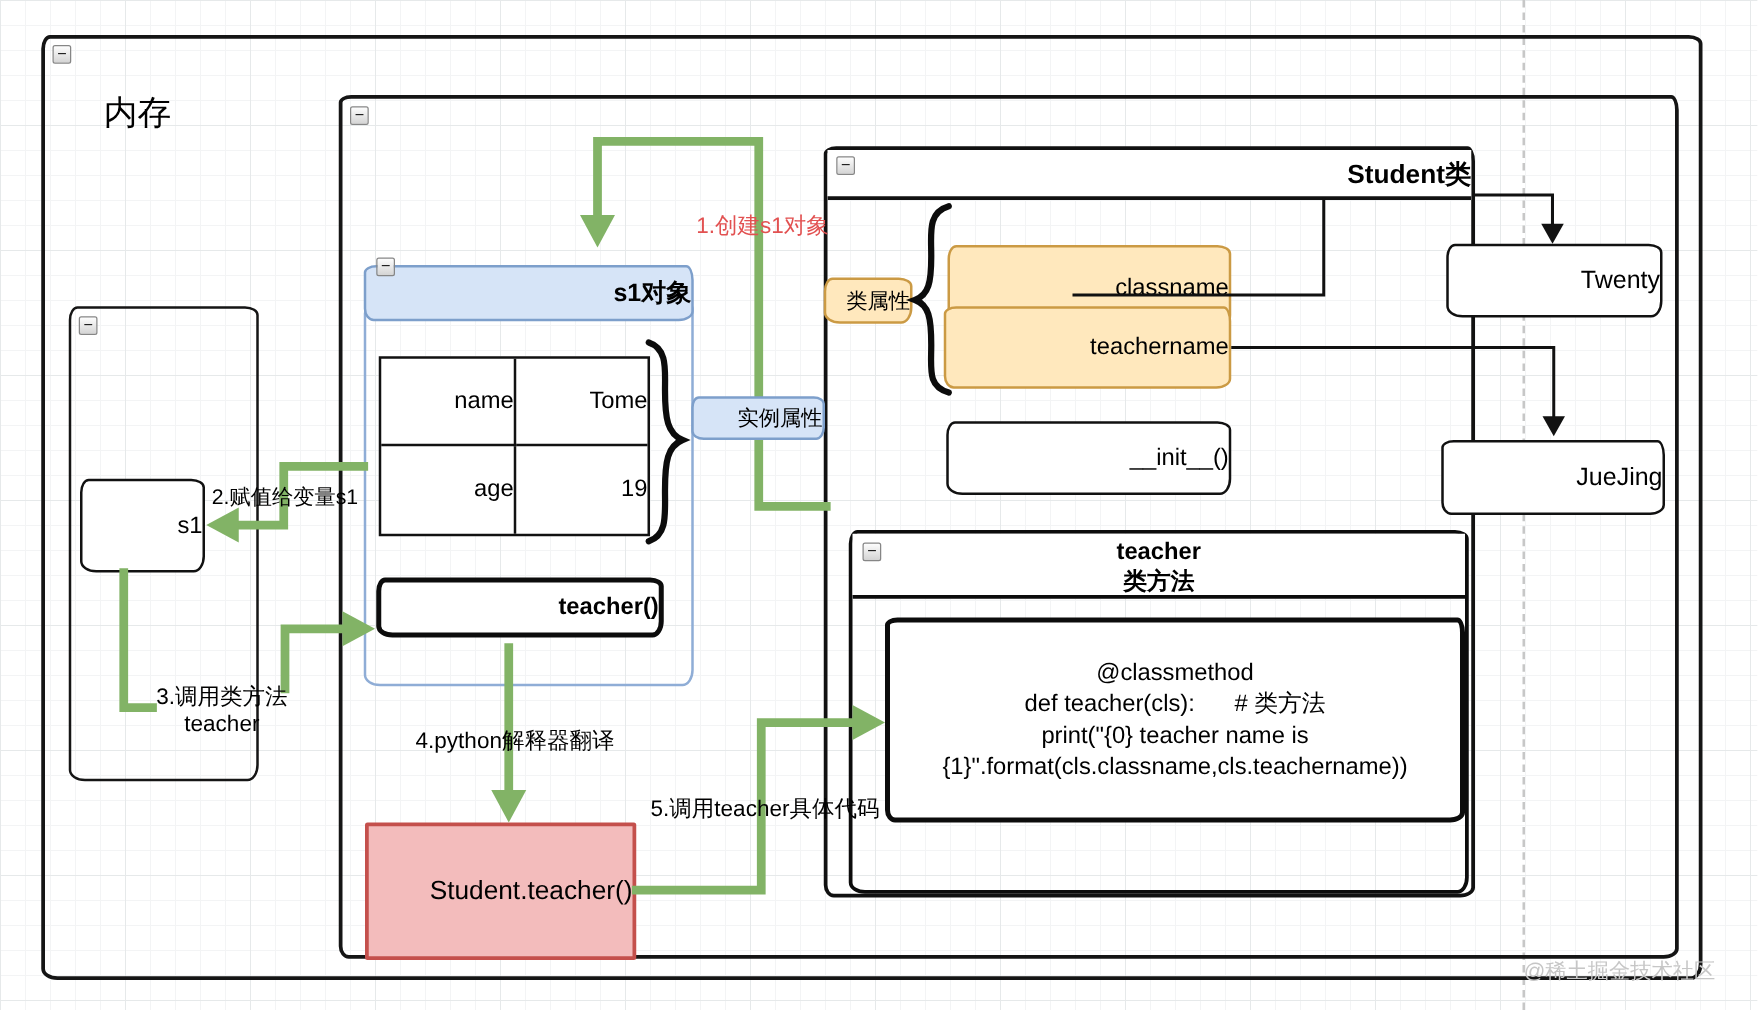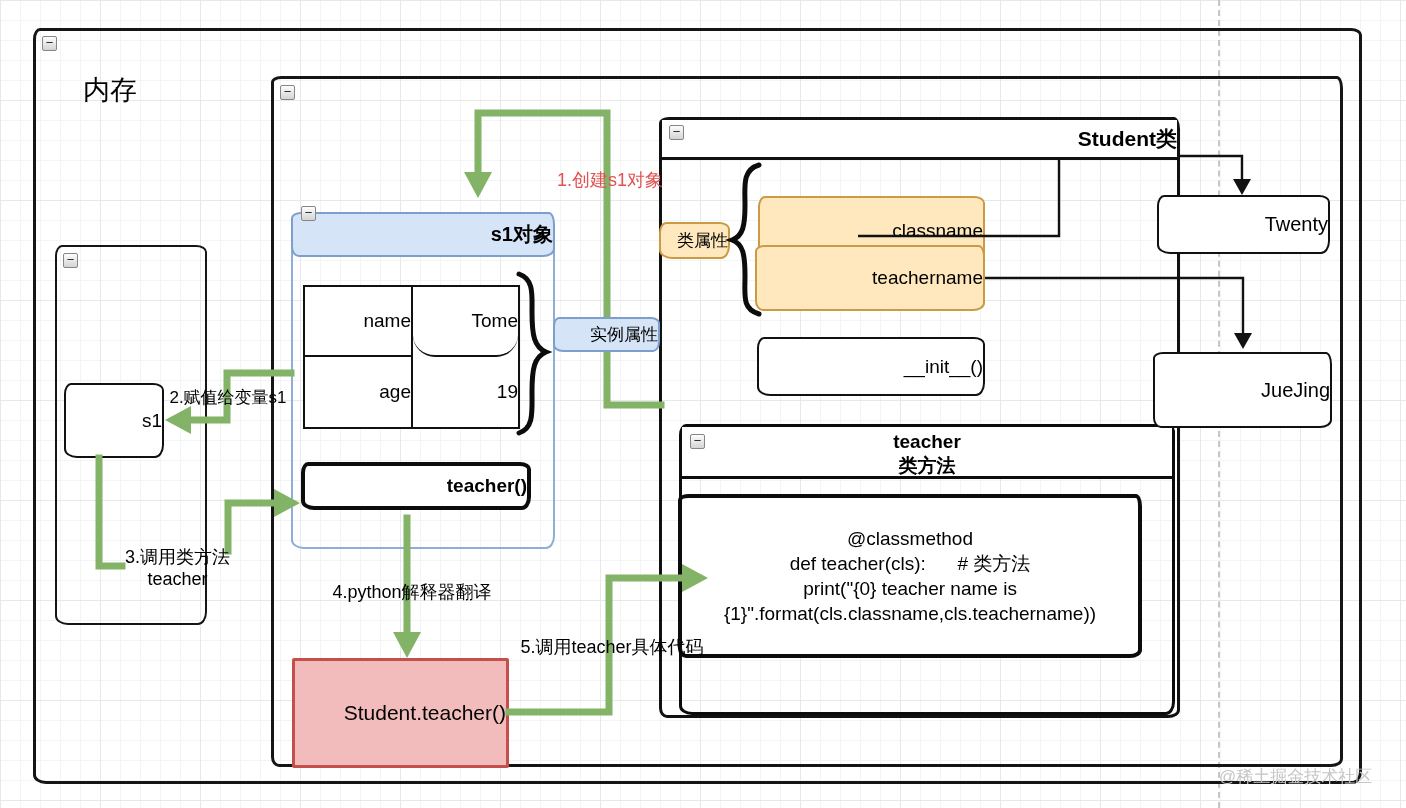--- a/index.html
+++ b/index.html
@@ -51,21 +51,21 @@
     </div>
   </div>
 
   <div class="box sketch" style="left:679px;top:424px;width:496px;height:291px;border:3px solid #0c0c0c;z-index:2;">
     <div class="whitefill" style="position:absolute;left:0;top:0;right:0;height:52px;border-bottom:3px solid #0c0c0c;text-align:center;font-weight:bold;font-size:19px;line-height:24px;padding-top:3px;box-sizing:border-box;">
       <div>teacher</div>
       <div>类方法</div>
     </div>
   </div>
 
-  <div class="box sketch2 whitefill" style="left:678px;top:494px;width:464px;height:164px;border:4px solid #0c0c0c;z-index:3;display:flex;flex-direction:column;align-items:center;justify-content:center;font-size:19px;line-height:25px;">
+  <div class="box sketch2 whitefill" style="left:708px;top:494px;width:464px;height:164px;border:4px solid #0c0c0c;z-index:3;display:flex;flex-direction:column;align-items:center;justify-content:center;font-size:19px;line-height:25px;">
     <div class="code-line">@classmethod</div>
     <div class="code-line">def teacher(cls):      # 类方法</div>
     <div class="code-line">print("{0} teacher name is</div>
     <div class="code-line">{1}".format(cls.classname,cls.teachername))</div>
   </div>
 
   <div class="box sketch cell" style="left:758px;top:168px;width:227px;height:69px;background:#ffe8bd;border:2px solid #cb9a44;font-size:19px;z-index:3;margin-top:28px;">
     <span>classname</span>
   </div>
   <div class="box sketch2 cell" style="left:755px;top:245px;width:230px;height:66px;background:#ffe8bd;border:2px solid #cb9a44;font-size:19px;z-index:3;">
@@ -79,33 +79,33 @@
     <span>__init__()</span>
   </div>
 
   <div class="box sketch" style="left:291px;top:240px;width:264px;height:309px;border:2px solid #8fadd6;z-index:2;"></div>
   <div class="box sketch2 cell" style="left:291px;top:197px;width:264px;height:45px;background:#d6e4f7;border:2px solid #7d9fcb;font-weight:bold;font-size:20px;z-index:3;margin-top:15px;">
     <span>s1对象</span>
   </div>
 
   <div class="box whitefill" style="left:303px;top:285px;width:217px;height:144px;border:2px solid #111;z-index:3;display:grid;grid-template-columns:108px 1fr;grid-template-rows:1fr 1fr;">
     <div class="cell" style="border-right:2px solid #111;border-bottom:2px solid #111;font-size:19px;">name</div>
-    <div class="cell" style="border-bottom:2px solid #111;font-size:19px;border-radius:22px;">Tome</div>
+    <div class="cell" style="border-bottom:2px solid #111;font-size:19px;">Tome</div>
     <div class="cell" style="border-right:2px solid #111;font-size:19px;">age</div>
     <div class="cell" style="font-size:19px;padding-left:16px;">19</div>
   </div>
 
   <div class="box sketch cell whitefill" style="left:301px;top:462px;width:230px;height:48px;border:4px solid #0c0c0c;font-size:19px;z-index:3;font-weight:bold;">
     <span>teacher()</span>
   </div>
 
   <div class="box sketch cell whitefill" style="left:1157px;top:195px;width:173px;height:59px;border:2px solid #111;font-size:20px;z-index:4;">
     <span>Twenty</span>
   </div>
-  <div class="box sketch2 cell whitefill" style="left:1153px;top:352px;width:179px;height:76px;border:2px solid #111;font-size:20px;z-index:4;">
+  <div class="box sketch2 cell whitefill" style="left:1153px;top:352px;width:179px;height:60px;border:2px solid #111;font-size:20px;z-index:4;">
     <span>JueJing</span>
   </div>
 
   <div class="box sketch cell whitefill" style="left:64px;top:383px;width:100px;height:75px;border:2px solid #111;font-size:19px;z-index:3;padding-left:28px;">
     <span>s1</span>
   </div>
 
   <div class="box cell" style="left:292px;top:658px;width:217px;height:110px;background:#f3bcbc;border:3px solid #c4504c;border-radius:2px;font-size:21px;z-index:4;">
     <span>Student.teacher()</span>
   </div>

